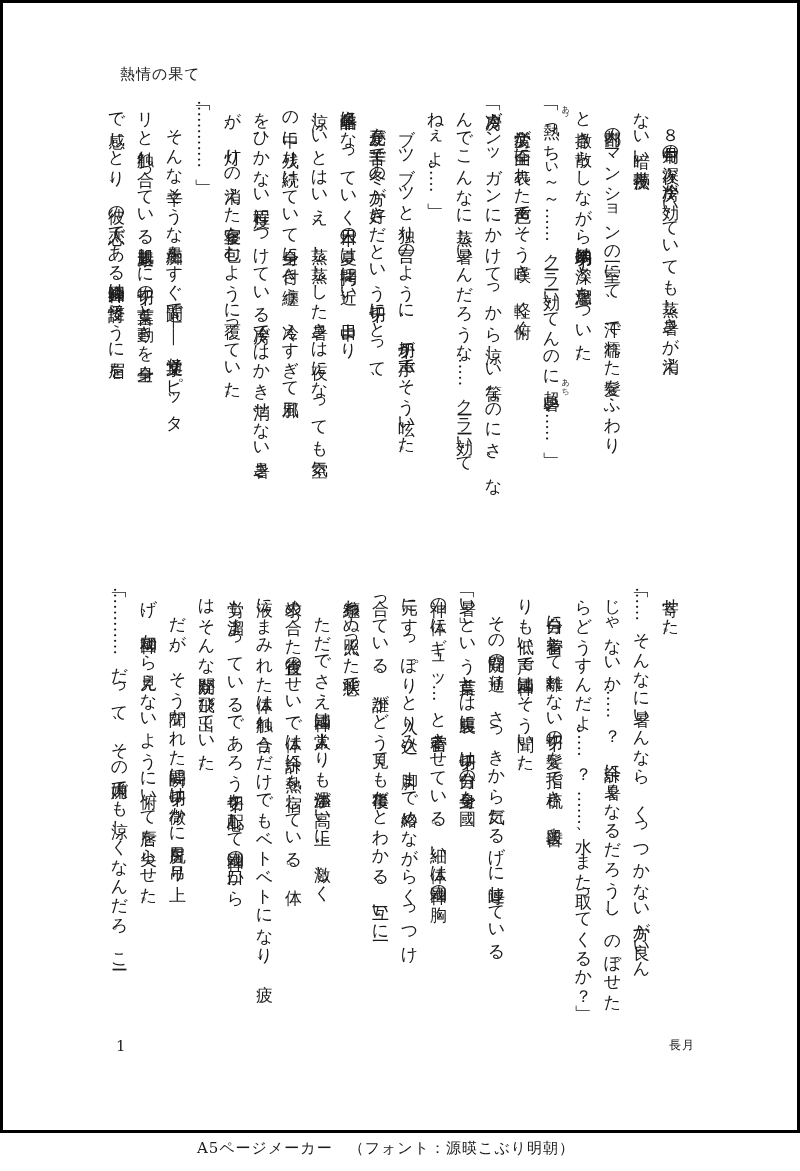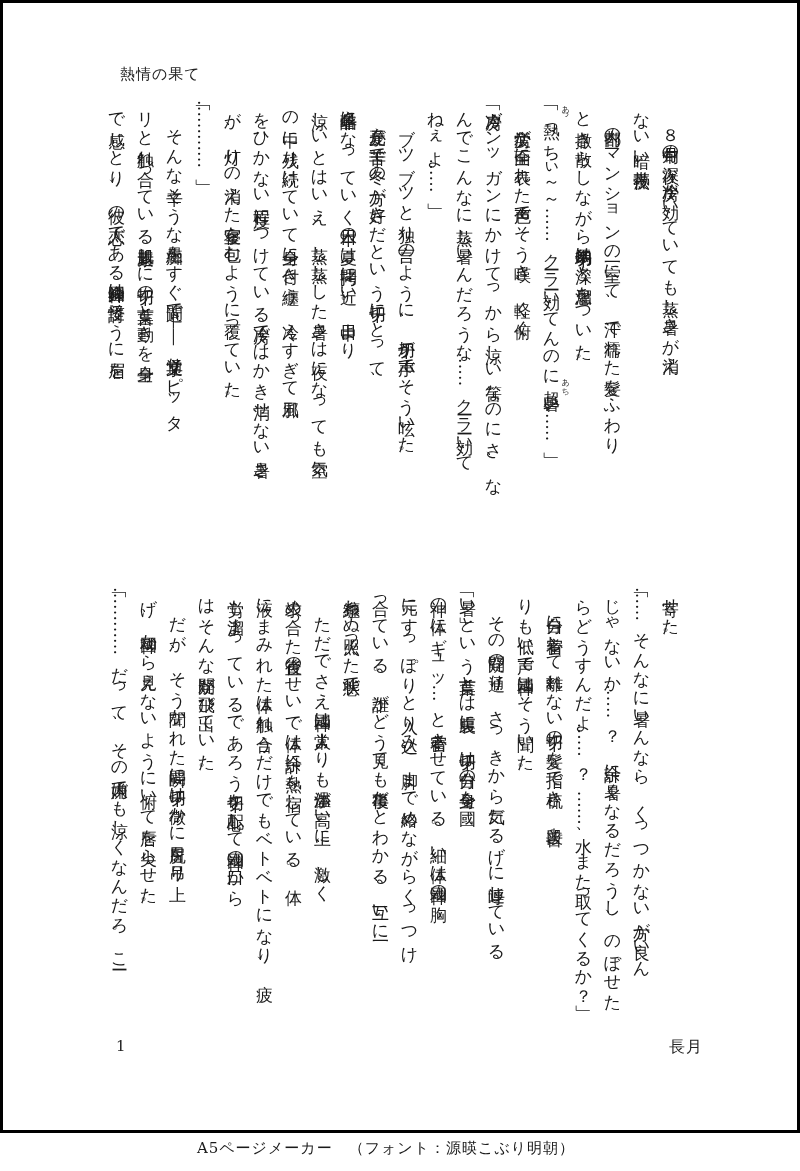--- a/index.html
+++ b/index.html
@@ -43,21 +43,21 @@
     font-size: 8px;
     letter-spacing: 0;
     color: #1a1a1a;
   }
   .page-number {
     position: absolute; left: 113px; top: 1034px;
     font-size: 15px; color: #222222;
   }
   .author {
     position: absolute; left: 666px; top: 1034px;
-    font-size: 16px; color: #222222; letter-spacing: 1px;
+    font-size: 12px; color: #222222; letter-spacing: 1px;
   }
   .caption {
     position: absolute; left: 0; top: 1139px;
     width: 772px;
     text-align: center;
     font-size: 15px;
     color: #1a1a1a;
     letter-spacing: 1px;
   }
 </style>

